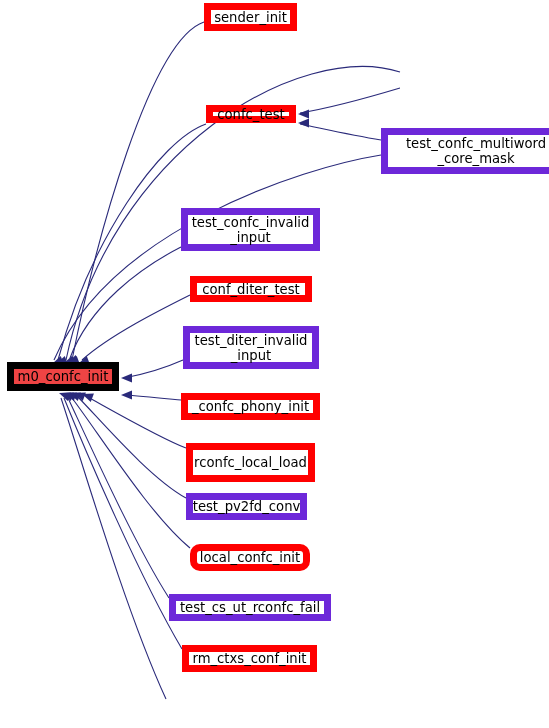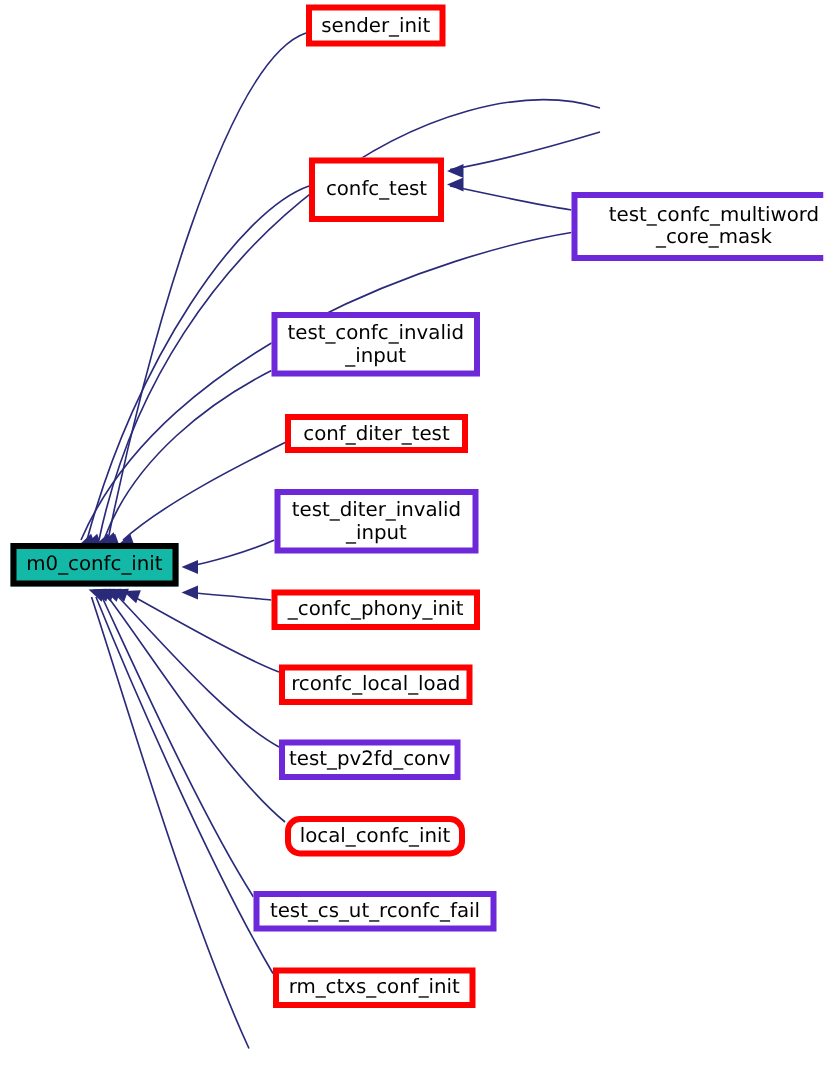--- a/index.html
+++ b/index.html
@@ -23,33 +23,33 @@
     height: 728px;
   }
   .node {
     position: absolute;
     box-sizing: border-box;
     display: flex;
     align-items: center;
     justify-content: center;
     text-align: center;
     background: #ffffff;
-    border: 4px solid #6d28d9;
+    border: 7px solid #6d28d9;
     color: #000000;
     font-size: 13.2px;
     line-height: 15px;
     white-space: pre;
     letter-spacing: 0px;
     z-index: 5;
   }
   .node.red {
     border-color: #ff0000;
   }
   .node.center {
-    background: #14b8a6;
+    background: #ef4444;
     border-color: #000000;
   }
 </style>
 </head>
 <body>
 
 <div id="canvas">
   <svg id="edges" viewBox="0 0 549 728" xmlns="http://www.w3.org/2000/svg">
       <path d="M 204,22 C 150,40 96,240 72,360" fill="none" stroke="#2a2a7a" stroke-width="1.1"></path>
       <polygon points="68,364 76.76332616934691,355.91519236780243 79.90991148794306,364.56036447903284" fill="#2a2a7a"></polygon>
@@ -79,27 +79,27 @@
       <polygon points="69,393 80.90991148794306,392.43963552096716 77.76332616934691,401.08480763219757" fill="#2a2a7a"></polygon>
       <path d="M 169,598 C 135,545 90,445 68,398" fill="none" stroke="#2a2a7a" stroke-width="1.1"></path>
       <polygon points="65,393 76.90991148794306,392.43963552096716 73.76332616934691,401.08480763219757" fill="#2a2a7a"></polygon>
       <path d="M 182,649 C 140,578 85,450 64,398" fill="none" stroke="#2a2a7a" stroke-width="1.1"></path>
       <polygon points="62,393 73.90991148794306,392.43963552096716 70.76332616934691,401.08480763219757" fill="#2a2a7a"></polygon>
       <path d="M 166,699 C 125,610 80,455 61,398" fill="none" stroke="#2a2a7a" stroke-width="1.1"></path>
       <polygon points="59,393 70.90991148794306,392.43963552096716 67.76332616934691,401.08480763219757" fill="#2a2a7a"></polygon>
     </svg>
 <div class="node center" style="left: 7px; top: 362px; width: 112px; height: 29px;"><span>m0_confc_init</span></div>
     <div class="node red" style="left: 204px; top: 3px; width: 93px; height: 28px;"><span>sender_init</span></div>
-    <div class="node red" style="left: 206px; top: 105px; width: 90px; height: 43px; text-align: center;"><span>confc_test</span></div>
+    <div class="node red" style="left: 206px; top: 105px; width: 90px; height: 18px; text-align: center;"><span>confc_test</span></div>
     <div class="node" style="left: 381px; top: 128px; width: 190px; height: 46px;"><span>test_confc_multiword
 _core_mask</span></div>
     <div class="node" style="left: 181px; top: 208px; width: 139px; height: 43px;"><span>test_confc_invalid
 _input</span></div>
     <div class="node red" style="left: 190px; top: 276px; width: 122px; height: 26px;"><span>conf_diter_test</span></div>
     <div class="node" style="left: 183px; top: 326px; width: 136px; height: 43px;"><span>test_diter_invalid
 _input</span></div>
     <div class="node red" style="left: 181px; top: 393px; width: 139px; height: 27px;"><span>_confc_phony_init</span></div>
-    <div class="node red" style="left: 186px; top: 443px; width: 129px; height: 27px; text-align: right;"><span>rconfc_local_load</span></div>
+    <div class="node red" style="left: 186px; top: 443px; width: 129px; height: 39px; text-align: right;"><span>rconfc_local_load</span></div>
     <div class="node" style="left: 186px; top: 493px; width: 121px; height: 27px; text-align: center;"><span>test_pv2fd_conv</span></div>
     <div class="node red" style="left: 190px; top: 544px; width: 120px; height: 27px; border-radius: 10px;"><span>local_confc_init</span></div>
     <div class="node" style="left: 169px; top: 594px; width: 162px; height: 27px; text-align: right;"><span>test_cs_ut_rconfc_fail</span></div>
     <div class="node red" style="left: 182px; top: 645px; width: 135px; height: 27px;"><span>rm_ctxs_conf_init</span></div>
   </div>
 
 </body></html>

